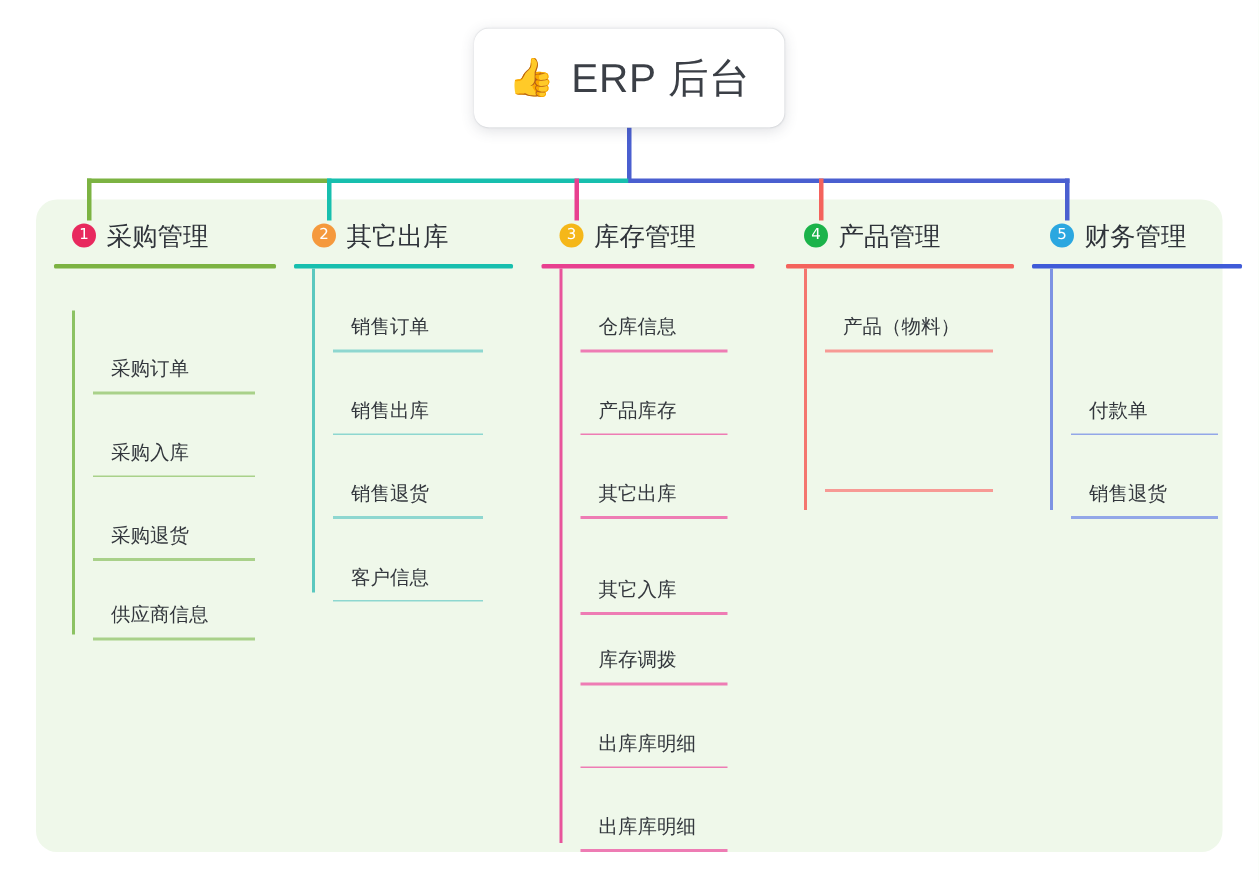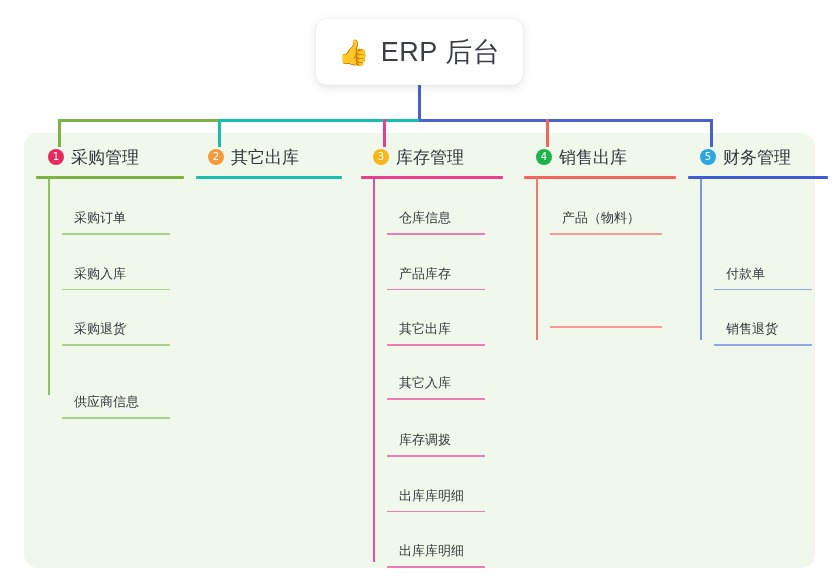--- a/index.html
+++ b/index.html
@@ -148,46 +148,65 @@
   </div>
 </div>
 
 <div id="columns">
     <div class="column" style="left: 36px; width: 148px;">
       <div class="branch-head">
         <span class="badge" style="background: rgb(232, 41, 94);">1</span>
         <span class="branch-label">采购管理</span>
       </div>
       <div class="branch-rule" style="background: rgb(124, 179, 66); width: 148px;"></div>
-      <div class="leaves" style="height: 222px;">
+      <div class="leaves" style="height: 222px; margin-top: 28px;">
         <div class="spine" style="background: rgb(140, 194, 99); height: 216px;"></div>
         <div class="leaf" style="position: absolute; left: 14px; top: 30px; width: 108px;">
           <span class="leaf-text">采购订单</span>
           <div class="leaf-rule" style="background: rgb(169, 209, 138); width: 108px;"></div>
         </div>
         <div class="leaf" style="position: absolute; left: 14px; top: 85.5px; width: 108px;">
           <span class="leaf-text">采购入库</span>
           <div class="leaf-rule" style="background: rgb(169, 209, 138); width: 108px;"></div>
         </div>
         <div class="leaf" style="position: absolute; left: 14px; top: 141px; width: 108px;">
           <span class="leaf-text">采购退货</span>
           <div class="leaf-rule" style="background: rgb(169, 209, 138); width: 108px;"></div>
         </div>
-        <div class="leaf" style="position: absolute; left: 14px; top: 214px; width: 108px;">
+        <div class="leaf" style="position: absolute; left: 14px; top: 194px; width: 108px;">
           <span class="leaf-text">供应商信息</span>
           <div class="leaf-rule" style="background: rgb(169, 209, 138); width: 108px;"></div>
         </div>
       </div>
     </div>
     <div class="column" style="left: 196px; width: 146px;">
       <div class="branch-head">
         <span class="badge" style="background: rgb(245, 153, 61);">2</span>
         <span class="branch-label">其它出库</span>
       </div>
       <div class="branch-rule" style="background: rgb(23, 191, 174); width: 146px;"></div>
+      <div class="leaves" style="height: 222px;">
+        <div class="spine" style="background: rgb(91, 200, 191); height: 216px;"></div>
+        <div class="leaf" style="position: absolute; left: 14px; top: 30px; width: 100px;">
+          <span class="leaf-text">销售订单</span>
+          <div class="leaf-rule" style="background: rgb(142, 215, 208); width: 100px;"></div>
+        </div>
+        <div class="leaf" style="position: absolute; left: 14px; top: 85.5px; width: 100px;">
+          <span class="leaf-text">销售出库</span>
+          <div class="leaf-rule" style="background: rgb(142, 215, 208); width: 100px;"></div>
+        </div>
+        <div class="leaf" style="position: absolute; left: 14px; top: 141px; width: 100px;">
+          <span class="leaf-text">销售退货</span>
+          <div class="leaf-rule" style="background: rgb(142, 215, 208); width: 100px;"></div>
+        </div>
+        <div class="leaf" style="position: absolute; left: 14px; top: 196.5px; width: 100px;">
+          <span class="leaf-text">客户信息</span>
+          <div class="leaf-rule" style="background: rgb(142, 215, 208); width: 100px;"></div>
+        </div>
+      </div>
     </div>
     <div class="column" style="left: 361px; width: 142px;">
       <div class="branch-head">
         <span class="badge" style="background: rgb(245, 183, 25);">3</span>
         <span class="branch-label">库存管理</span>
       </div>
       <div class="branch-rule" style="background: rgb(232, 64, 143); width: 142px;"></div>
       <div class="leaves" style="height: 388.5px;">
         <div class="spine" style="background: rgb(232, 84, 155); height: 382.5px;"></div>
         <div class="leaf" style="position: absolute; left: 14px; top: 30px; width: 98px;">
@@ -195,42 +214,42 @@
           <div class="leaf-rule" style="background: rgb(238, 124, 180); width: 98px;"></div>
         </div>
         <div class="leaf" style="position: absolute; left: 14px; top: 85.5px; width: 98px;">
           <span class="leaf-text">产品库存</span>
           <div class="leaf-rule" style="background: rgb(238, 124, 180); width: 98px;"></div>
         </div>
         <div class="leaf" style="position: absolute; left: 14px; top: 141px; width: 98px;">
           <span class="leaf-text">其它出库</span>
           <div class="leaf-rule" style="background: rgb(238, 124, 180); width: 98px;"></div>
         </div>
-        <div class="leaf" style="position: absolute; left: 14px; top: 195px; width: 98px;">
+        <div class="leaf" style="position: absolute; left: 14px; top: 205px; width: 98px;">
           <span class="leaf-text">其它入库</span>
           <div class="leaf-rule" style="background: rgb(238, 124, 180); width: 98px;"></div>
         </div>
         <div class="leaf" style="position: absolute; left: 14px; top: 252px; width: 98px;">
           <span class="leaf-text">库存调拨</span>
           <div class="leaf-rule" style="background: rgb(238, 124, 180); width: 98px;"></div>
         </div>
         <div class="leaf" style="position: absolute; left: 14px; top: 307.5px; width: 98px;">
           <span class="leaf-text">出库库明细</span>
           <div class="leaf-rule" style="background: rgb(238, 124, 180); width: 98px;"></div>
         </div>
         <div class="leaf" style="position: absolute; left: 14px; top: 363px; width: 98px;">
           <span class="leaf-text">出库库明细</span>
           <div class="leaf-rule" style="background: rgb(238, 124, 180); width: 98px;"></div>
         </div>
       </div>
     </div>
     <div class="column" style="left: 524px; width: 152px;">
       <div class="branch-head">
         <span class="badge" style="background: rgb(27, 179, 74);">4</span>
-        <span class="branch-label">销售出库</span>
+        <span class="branch-label">产品管理</span>
       </div>
       <div class="branch-rule" style="background: rgb(244, 99, 92); width: 152px;"></div>
       <div class="leaves" style="height: 163px;">
         <div class="spine" style="background: rgb(244, 118, 111); height: 160.5px;"></div>
         <div class="leaf" style="position: absolute; left: 14px; top: 30px; width: 112px;">
           <span class="leaf-text">产品（物料）</span>
           <div class="leaf-rule" style="background: rgb(247, 154, 149); width: 112px;"></div>
         </div>
         <div class="leaf" style="position: absolute; left: 14px; top: 141px; width: 112px;">
           <div class="leaf-rule" style="background: rgb(247, 154, 149); width: 112px;"></div>

